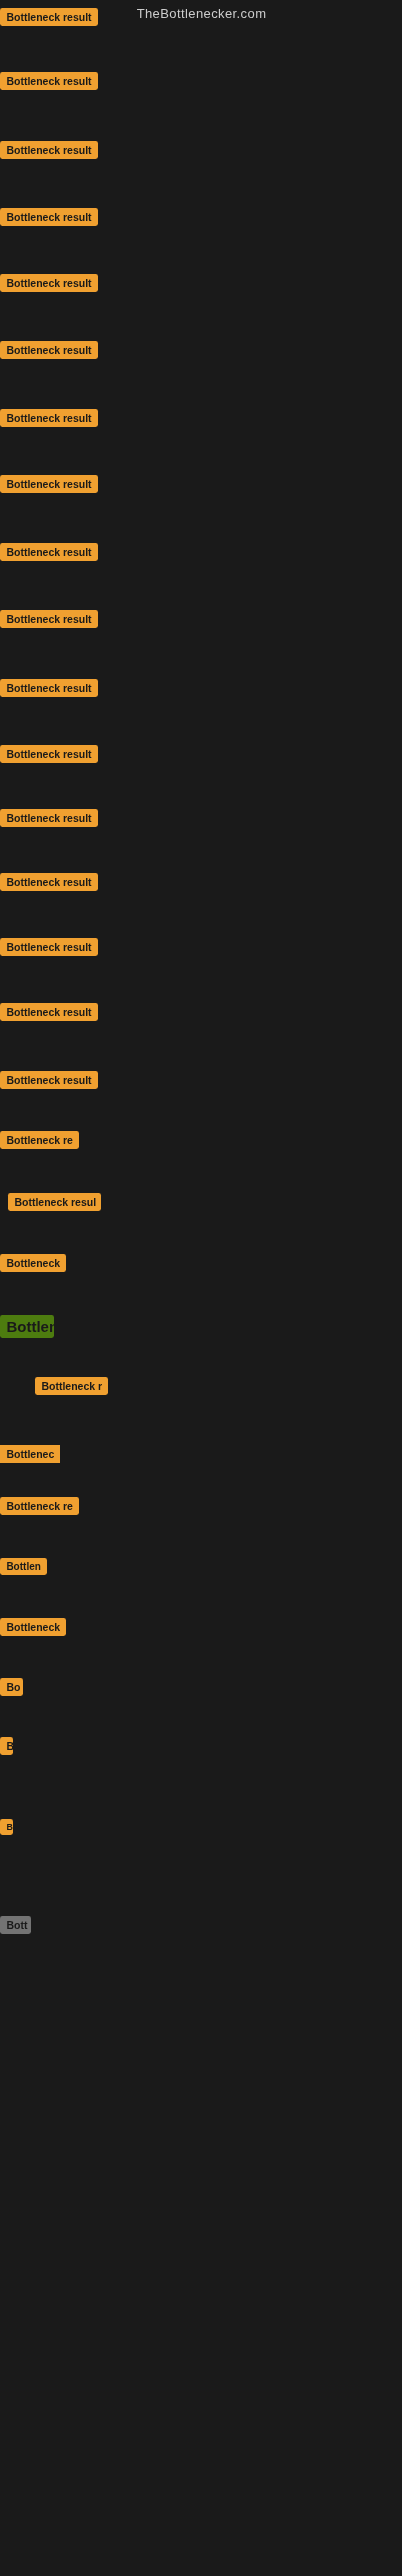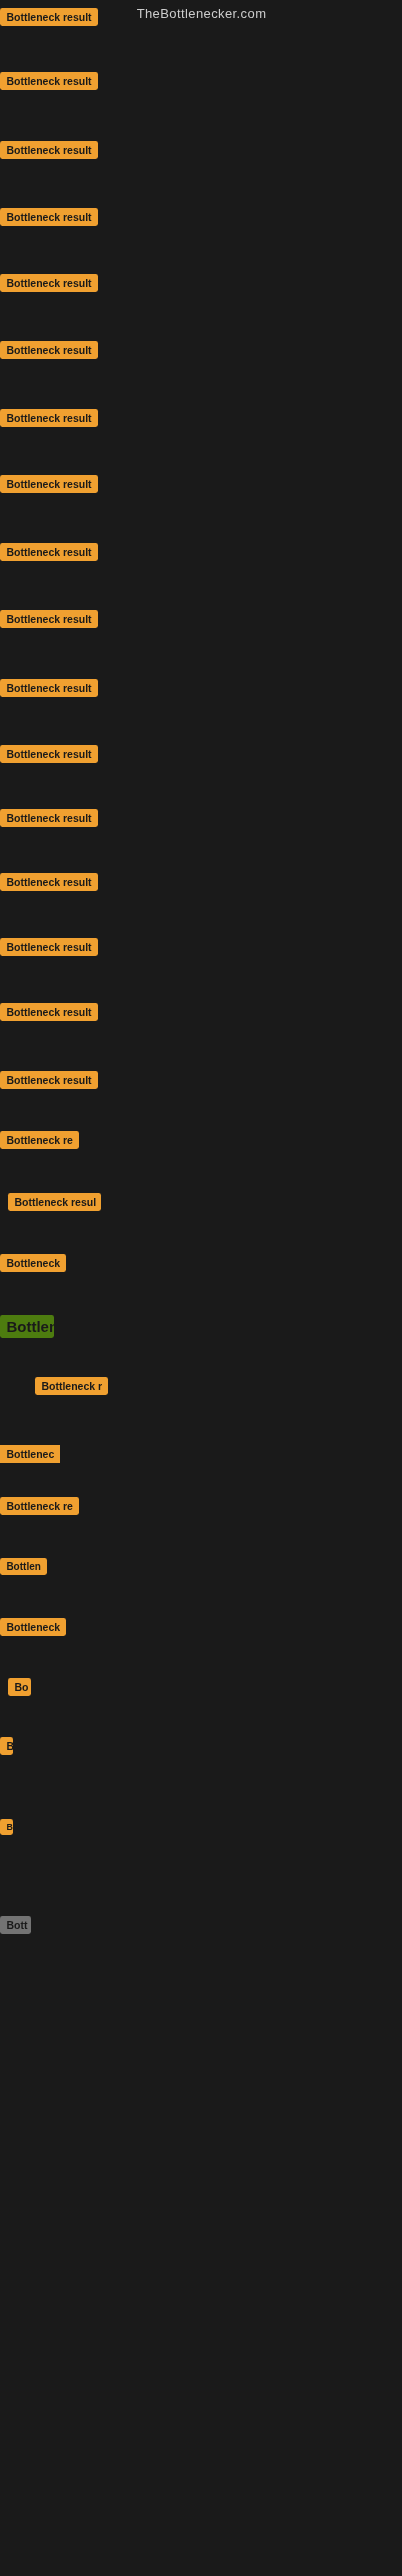--- a/index.html
+++ b/index.html
@@ -47,18 +47,18 @@
     <div style="position: absolute; top: 1071px; left: 0px; background-color: rgb(240, 160, 48); color: rgb(26, 26, 26); font-size: 10.5px; font-weight: bold; font-family: Arial, sans-serif; padding: 3.2px 6.4px; border-radius: 2.4px; display: inline-block; white-space: nowrap; overflow: hidden; max-width: 105px;">Bottleneck result</div>
     <div style="position: absolute; top: 1131px; left: 0px; background-color: rgb(240, 160, 48); color: rgb(26, 26, 26); font-size: 10.5px; font-weight: bold; font-family: Arial, sans-serif; padding: 3.2px 6.4px; border-radius: 2.4px; display: inline-block; white-space: nowrap; overflow: hidden; max-width: 81px;">Bottleneck re</div>
     <div style="position: absolute; top: 1193px; left: 8px; background-color: rgb(240, 160, 48); color: rgb(26, 26, 26); font-size: 10.5px; font-weight: bold; font-family: Arial, sans-serif; padding: 3.2px 6.4px; border-radius: 2.4px; display: inline-block; white-space: nowrap; overflow: hidden; max-width: 93px;">Bottleneck resul</div>
     <div style="position: absolute; top: 1254px; left: 0px; background-color: rgb(240, 160, 48); color: rgb(26, 26, 26); font-size: 10.5px; font-weight: bold; font-family: Arial, sans-serif; padding: 3.2px 6.4px; border-radius: 2.4px; display: inline-block; white-space: nowrap; overflow: hidden; max-width: 66px;">Bottleneck</div>
     <div style="position: absolute; top: 1315px; left: 0px; background-color: #4d7c0f; color: rgb(26, 26, 26); font-size: 15px; font-weight: bold; font-family: Arial, sans-serif; padding: 3.2px 6.4px; border-radius: 2.4px; display: inline-block; white-space: nowrap; overflow: hidden; max-width: 54px;">Bottlene</div>
     <div style="position: absolute; top: 1377px; left: 0px; background-color: rgb(240, 160, 48); color: rgb(26, 26, 26); font-size: 10.5px; font-weight: bold; font-family: Arial, sans-serif; padding: 3.2px 6.4px; border-radius: 2.4px; display: inline-block; white-space: nowrap; overflow: hidden; max-width: 74px; margin-left: 35px;">Bottleneck r</div>
     <div style="position: absolute; top: 1437px; left: 0px; background-color: rgb(240, 160, 48); color: rgb(26, 26, 26); font-size: 10.5px; font-weight: bold; font-family: Arial, sans-serif; padding: 3.2px 6.4px; border-radius: 0; display: inline-block; white-space: nowrap; overflow: hidden; max-width: 60px; margin-top: 8px;">Bottlenec</div>
     <div style="position: absolute; top: 1497px; left: 0px; background-color: rgb(240, 160, 48); color: rgb(26, 26, 26); font-size: 10.5px; font-weight: bold; font-family: Arial, sans-serif; padding: 3.2px 6.4px; border-radius: 2.4px; display: inline-block; white-space: nowrap; overflow: hidden; max-width: 81px;">Bottleneck re</div>
     <div style="position: absolute; top: 1558px; left: 0px; background-color: rgb(240, 160, 48); color: rgb(26, 26, 26); font-size: 10px; font-weight: bold; font-family: Arial, sans-serif; padding: 3.2px 6.4px; border-radius: 2.4px; display: inline-block; white-space: nowrap; overflow: hidden; max-width: 48px;">Bottlen</div>
     <div style="position: absolute; top: 1618px; left: 0px; background-color: rgb(240, 160, 48); color: rgb(26, 26, 26); font-size: 10.5px; font-weight: bold; font-family: Arial, sans-serif; padding: 3.2px 6.4px; border-radius: 2.4px; display: inline-block; white-space: nowrap; overflow: hidden; max-width: 66px;">Bottleneck</div>
-    <div style="position: absolute; top: 1678px; left: 0px; background-color: rgb(240, 160, 48); color: rgb(26, 26, 26); font-size: 10.5px; font-weight: bold; font-family: Arial, sans-serif; padding: 3.2px 6.4px; border-radius: 2.4px; display: inline-block; white-space: nowrap; overflow: hidden; max-width: 22.5px; margin-left: 8px;">Bo</div>
+    <div style="position: absolute; top: 1678px; left: 0px; background-color: rgb(240, 160, 48); color: rgb(26, 26, 26); font-size: 10.5px; font-weight: bold; font-family: Arial, sans-serif; padding: 3.2px 6.4px; border-radius: 2.4px; display: inline-block; white-space: nowrap; overflow: hidden; max-width: 22.5px;">Bo</div>
     <div style="position: absolute; top: 1737px; left: 0px; background-color: rgb(240, 160, 48); color: rgb(26, 26, 26); font-size: 10.5px; font-weight: bold; font-family: Arial, sans-serif; padding: 3.2px 6.4px; border-radius: 2.4px; display: inline-block; white-space: nowrap; overflow: hidden; max-width: 13px;">B</div>
     <div style="position: absolute; top: 1819px; left: 0px; background-color: rgb(240, 160, 48); color: rgb(26, 26, 26); font-size: 8.9px; font-weight: bold; font-family: Arial, sans-serif; padding: 3.2px 6.4px; border-radius: 2.4px; display: inline-block; white-space: nowrap; overflow: hidden; max-width: 11.3px;">B</div>
     <div style="position: absolute; top: 1916px; left: 0px; background-color: #737373; color: rgb(26, 26, 26); font-size: 10.5px; font-weight: bold; font-family: Arial, sans-serif; padding: 3.2px 6.4px; border-radius: 2.4px; display: inline-block; white-space: nowrap; overflow: hidden; max-width: 31px;">Bott</div>
   </div>
 
 
 </body></html>

